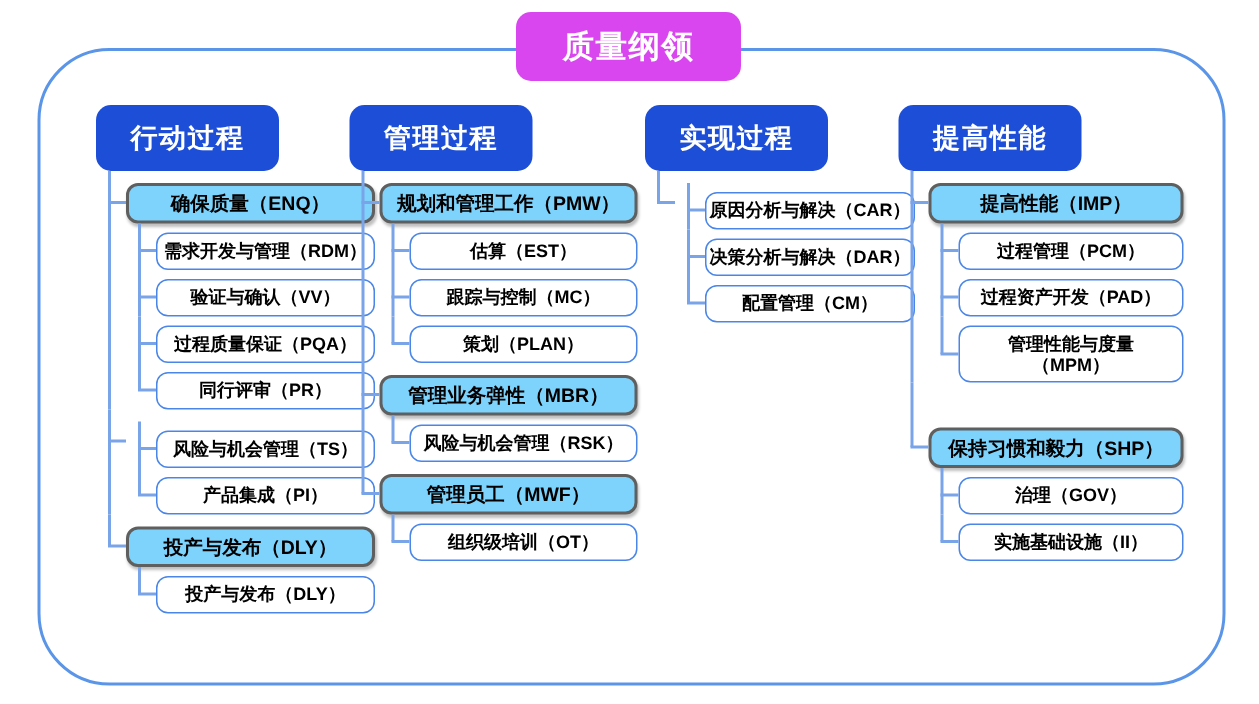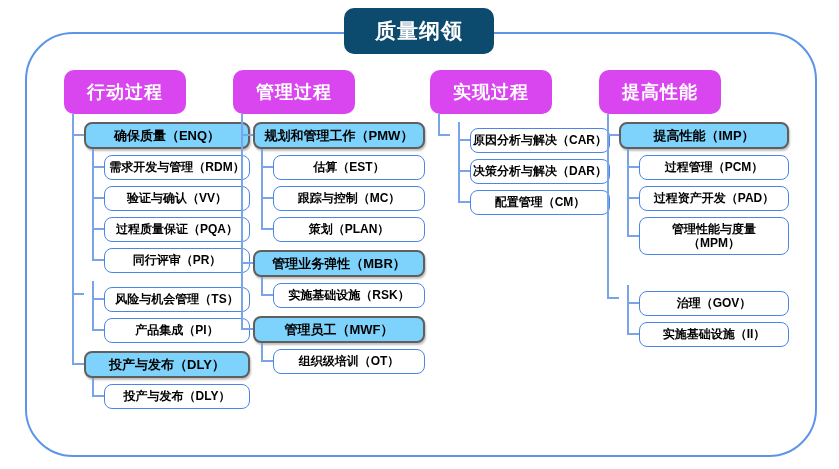--- a/index.html
+++ b/index.html
@@ -7,31 +7,31 @@
     width:839px;height:469px;background:#ffffff;
     font-family:"Liberation Sans","DejaVu Sans",sans-serif;
     position:relative;overflow:hidden;
   }
   .frame{
     position:absolute;left:25px;top:32px;width:788px;height:421px;
     border:2px solid #5b95e8;border-radius:48px;background:#ffffff;
   }
   .title{
     position:absolute;left:344px;top:8px;width:150px;height:46px;
-    background:#0c4a6e;border-radius:10px;color:#ffffff;
+    background:#d946ef;border-radius:10px;color:#ffffff;
     font-size:21px;font-weight:bold;letter-spacing:1px;
     display:flex;align-items:center;justify-content:center;z-index:3;
   }
   .col{position:absolute;top:70px;z-index:2;}
   #col1{left:64px;width:186px;}
   #col2{left:233px;width:192px;}
   #col3{left:430px;width:180px;}
   #col4{left:599px;width:190px;}
   .col-header{
-    width:122px;height:44px;background:#d946ef;border-radius:10px;
+    width:122px;height:44px;background:#1d4ed8;border-radius:10px;
     color:#ffffff;font-size:18px;font-weight:bold;letter-spacing:1px;
     display:flex;align-items:center;justify-content:center;text-align:right;
   }
   .branch{margin-left:8px;}
   .node{position:relative;padding-left:12px;--pt:6px;--half:12px;padding-top:var(--pt);}
   .node::before{
     content:"";position:absolute;left:0;top:0;width:2px;height:100%;background:#7aa4e8;
   }
   .branch > .node:last-child::before{height:calc(var(--pt) + var(--half));}
   .node::after{
@@ -114,21 +114,21 @@
           </div>
         <div class="node">
             <div class="box">策划（PLAN）</div>
           </div>
       </div>
     </div>
     <div class="node group">
       <div class="box gray">管理业务弹性（MBR）</div>
       <div class="branch">
         <div class="node">
-            <div class="box">实施基础设施（RSK）</div>
+            <div class="box">风险与机会管理（RSK）</div>
           </div>
       </div>
     </div>
     <div class="node group">
       <div class="box gray">管理员工（MWF）</div>
       <div class="branch">
         <div class="node">
             <div class="box">组织级培训（OT）</div>
           </div>
       </div>
@@ -167,20 +167,21 @@
         <div class="node">
             <div class="box">过程资产开发（PAD）</div>
           </div>
         <div class="node tall">
             <div class="box">管理性能与度量
 （MPM）</div>
           </div>
       </div>
     </div>
     <div class="node group spaced">
+      <div class="box gray">保持习惯和毅力（SHP）</div>
       <div class="branch">
         <div class="node">
             <div class="box">治理（GOV）</div>
           </div>
         <div class="node">
             <div class="box">实施基础设施（II）</div>
           </div>
       </div>
     </div>
   </div>

